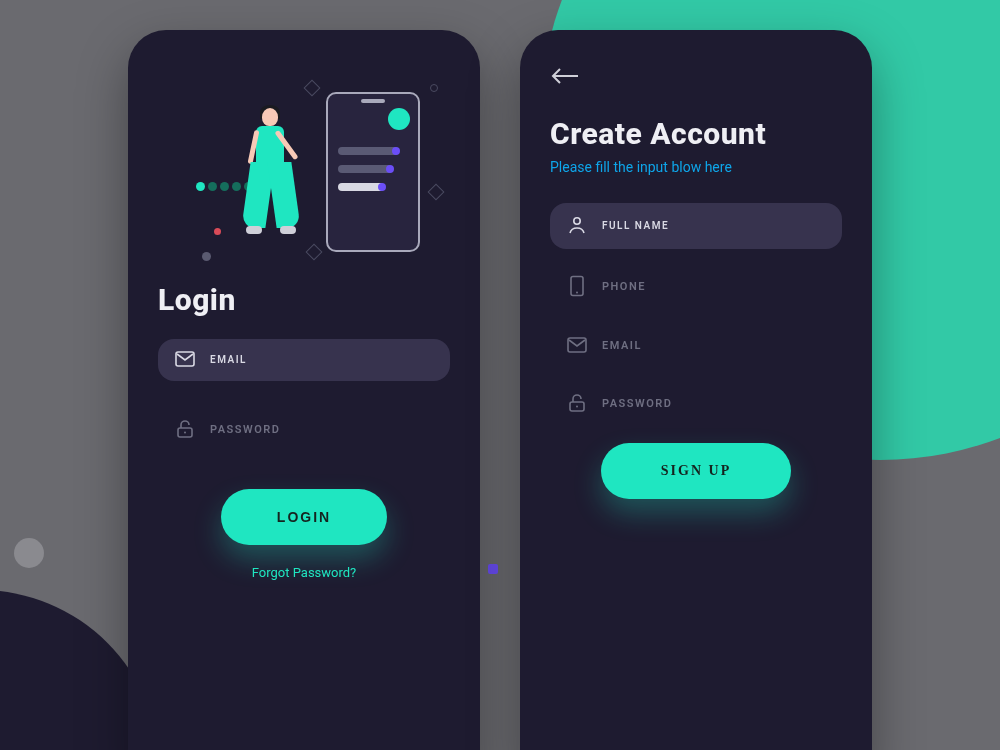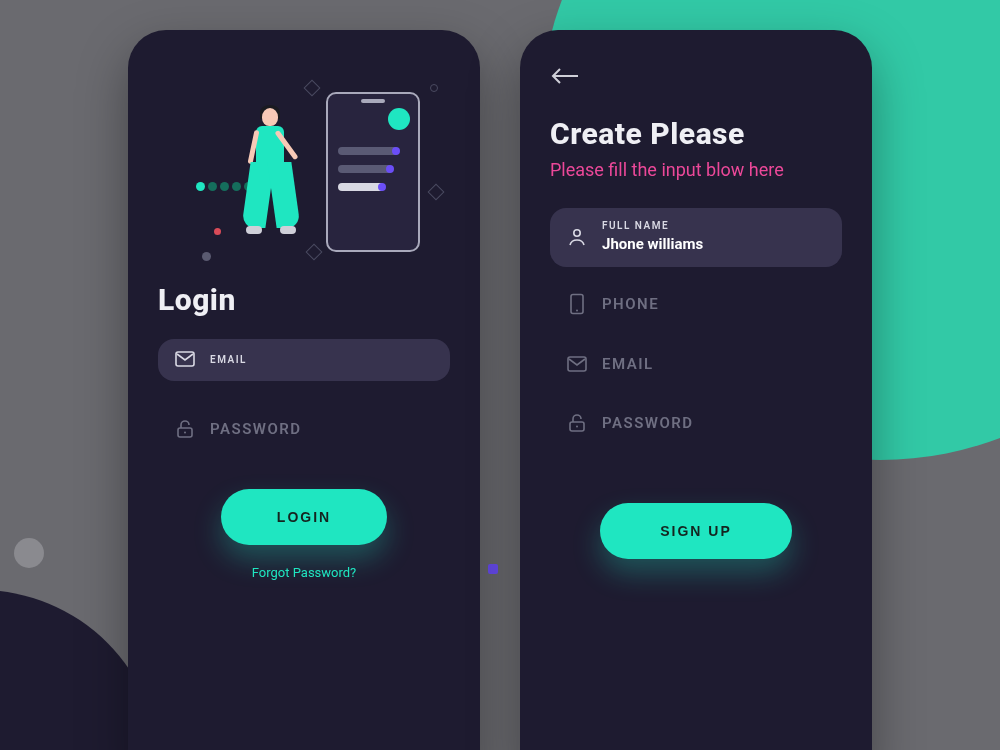--- a/index.html
+++ b/index.html
@@ -108,38 +108,38 @@
   .illus-dots span.lit { background:#1fe6c1; }
   .illus-sq { position:absolute; width:12px; height:12px; border:1.5px solid #4a4a60; transform:rotate(45deg); }
   .illus-sq.a { right:132px; top:16px; }
   .illus-sq.b { right:8px; top:120px; }
   .illus-sq.c { right:130px; top:180px; }
   .illus-o { position:absolute; width:8px; height:8px; border:1.5px solid #4a4a60; border-radius:50%; right:12px; top:18px; }
   .illus-reddot { position:absolute; width:7px; height:7px; background:#d94b58; border-radius:50%; left:56px; top:162px; }
   .illus-greydot { position:absolute; width:9px; height:9px; background:#5a5a70; border-radius:50%; left:44px; top:186px; }
 
   .phone h1 { font-size: 30px; font-weight: 800; letter-spacing:.5px; margin-top: 6px; }
-  .subtitle { color:#ec4899; font-size:18px; margin-top:10px; }
+  .subtitle { color:#0ea5e9; font-size:14px; margin-top:10px; }
 
   .field {
     margin-top: 22px;
     border-radius: 16px;
     padding: 12px 16px 14px 16px;
     display:flex;
     align-items:center;
     gap:14px;
   }
   .field.active { background:#37334e; }
   .field .icon { width:22px; display:flex; justify-content:center; color:#d9d9e4; }
   .field .col { flex:1; }
   .field .lab { font-size:10px; letter-spacing:1.5px; color:#b9b9c6; font-weight:600; }
   .field.active .lab { color:#d9d9e4; }
   .field .val { font-size:15px; font-weight:700; color:#fff; margin-top:4px; background:transparent; border:none; outline:none; width:100%; font-family:inherit; }
   .field.empty { padding: 16px; }
-  .field.empty .lab { color:#6f6f82; font-size:15px; letter-spacing:1.5px; }
+  .field.empty .lab { color:#6f6f82; font-size:11px; letter-spacing:1.5px; }
   .field.empty .icon { color:#6f6f82; }
 
   .cta {
     display:block;
     margin: 34px auto 0;
     background:#1fe6c1;
     color:#15241f;
     font-weight:800;
     letter-spacing:2px;
     font-size:14px;
@@ -153,21 +153,21 @@
 
   .forgot { display:block; text-align:center; margin-top:20px; color:#1fe6c1; font-size:13px; text-decoration:none; }
 
   
   .back { color:#cfcfd8; margin-top:8px; display:inline-flex; cursor:pointer; }
   .signup h1 { margin-top: 26px; font-size:30px; }
   .signup .subtitle { margin-top:8px; }
   .signup .field { margin-top:18px; }
   .signup .field.first { margin-top:28px; }
   .signup .field.empty { margin-top:12px; padding:14px 16px; }
-  .signup .cta { margin-top:56px; }
+  .signup .cta { margin-top:16px;font-family:Liberation Serif, serif; }
 
   svg { display:block; }
 </style>
 </head>
 <body>
 
 <div class="bg-blob"></div>
 <div class="bg-blob-dark"></div>
 <div class="bg-dot-grey"></div>
 <div class="bg-dot-purple"></div>
@@ -244,33 +244,32 @@
   </div>
 
   <div class="phone signup">
     <span class="back">
       <svg width="30" height="20" viewBox="0 0 30 20" fill="none" stroke="currentColor" stroke-width="2">
         <path d="M28 10H3"></path>
           <path d="M10 3L3 10l7 7"></path>
       </svg>
     </span>
 
-    <h1>Create Please</h1>
+    <h1>Create Account</h1>
     <p class="subtitle">Please fill the input blow here</p>
 
     <div class="field active first">
       <span class="icon">
         <svg width="20" height="20" viewBox="0 0 20 20" fill="none" stroke="currentColor" stroke-width="1.6">
           <circle cx="10" cy="6" r="3.2"></circle>
             <path d="M3 18c1-4 5-5 7-5s6 1 7 5"></path>
         </svg>
       </span>
       <div class="col">
         <div class="lab">FULL NAME</div>
-        <input class="val" value="Jhone williams" style="">
       </div>
     </div>
 
     <div class="field empty">
       <span class="icon">
         <svg width="16" height="22" viewBox="0 0 16 22" fill="none" stroke="currentColor" stroke-width="1.6">
           <rect x="2" y="1.5" width="12" height="19" rx="2"></rect>
             <circle cx="8" cy="17.5" r="1" fill="currentColor" stroke="none"></circle>
         </svg>
       </span>

